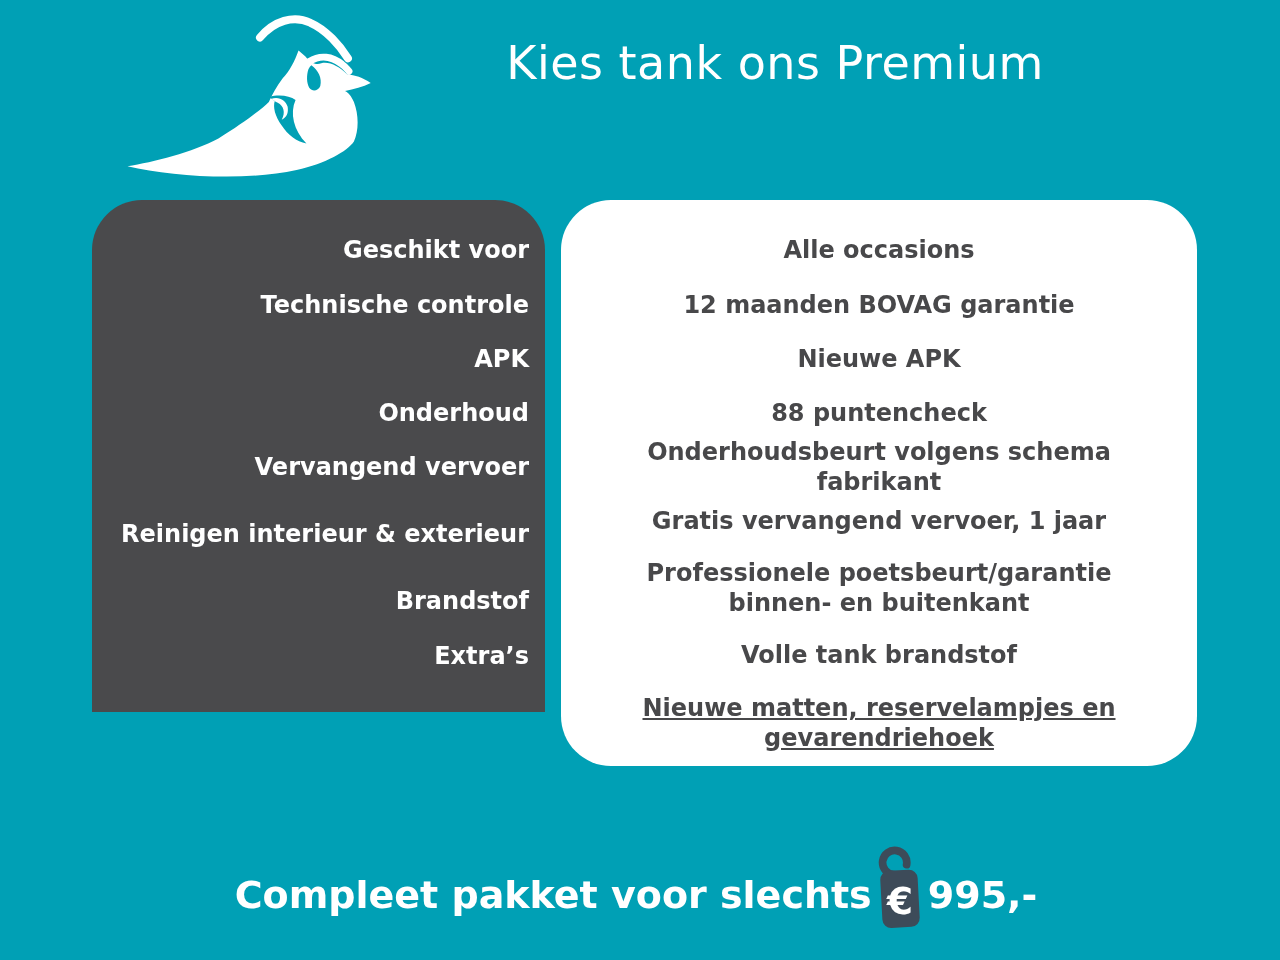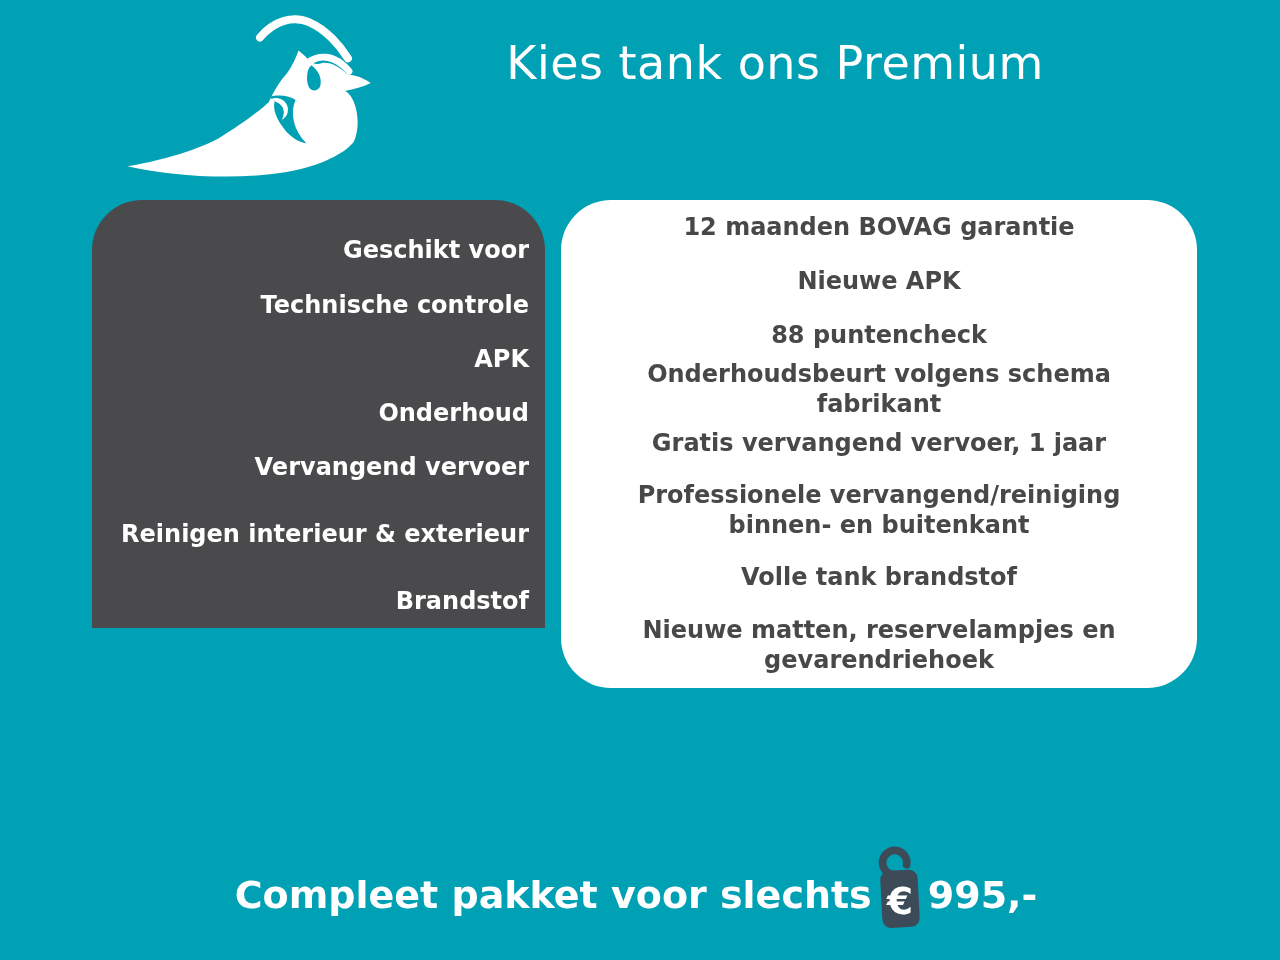--- a/index.html
+++ b/index.html
@@ -50,21 +50,21 @@
     background:var(--panel_light,#fff);
     color:var(--value_text,#48484a);
     justify-content:center; text-align:center;
   }
   .value span { display:inline-block; max-width:560px; }
   .h1 { height:78px; padding-top:22px; }
   .hs { height:54px; }
   .h7 { height:80px; }
   .h9 { height:84px; }
   .label.h9 { padding-bottom:28px; }
-  .value.h9 { padding-bottom:2px; }
+  .value.h9 { padding-bottom:2px;text-decoration:underline; }
 
   
   .footer {
     position:absolute; left:0; top:840px; width:1272px; height:110px;
     display:flex; justify-content:center; align-items:center; gap:2px;
     color:#fff; font-weight:bold; font-size:38px;
   }
   .tag-icon { width:52px; height:88px; margin-top:-10px; }
 </style>
 </head>
@@ -120,39 +120,43 @@
 
 <div class="pkg-table">
   <div class="col col-left">
     <div class="cell label h1">Geschikt voor</div>
     <div class="cell label hs">Technische controle</div>
     <div class="cell label hs">APK</div>
     <div class="cell label hs">Onderhoud</div>
     <div class="cell label hs">Vervangend vervoer</div>
     <div class="cell label h7">Reinigen interieur &amp; exterieur</div>
     <div class="cell label hs">Brandstof</div>
+    <div class="cell label h9">Extra’s</div>
   </div>
   <div class="col col-right">
+    <div class="cell value h1">
+        <span>Alle occasions</span>
+      </div>
     <div class="cell value hs">
         <span>12 maanden BOVAG garantie</span>
       </div>
     <div class="cell value hs">
         <span>Nieuwe APK</span>
       </div>
     <div class="cell value hs">
         <span>88 puntencheck</span>
       </div>
     <div class="cell value hs">
         <span>Onderhoudsbeurt volgens schema fabrikant</span>
       </div>
     <div class="cell value hs">
         <span>Gratis vervangend vervoer, 1 jaar</span>
       </div>
     <div class="cell value h7">
-        <span>Professionele vervangend/reiniging binnen- en buitenkant</span>
+        <span>Professionele poetsbeurt/garantie binnen- en buitenkant</span>
       </div>
     <div class="cell value hs">
         <span>Volle tank brandstof</span>
       </div>
     <div class="cell value h9">
         <span>Nieuwe matten, reservelampjes en gevarendriehoek</span>
       </div>
   </div>
 </div>
 

